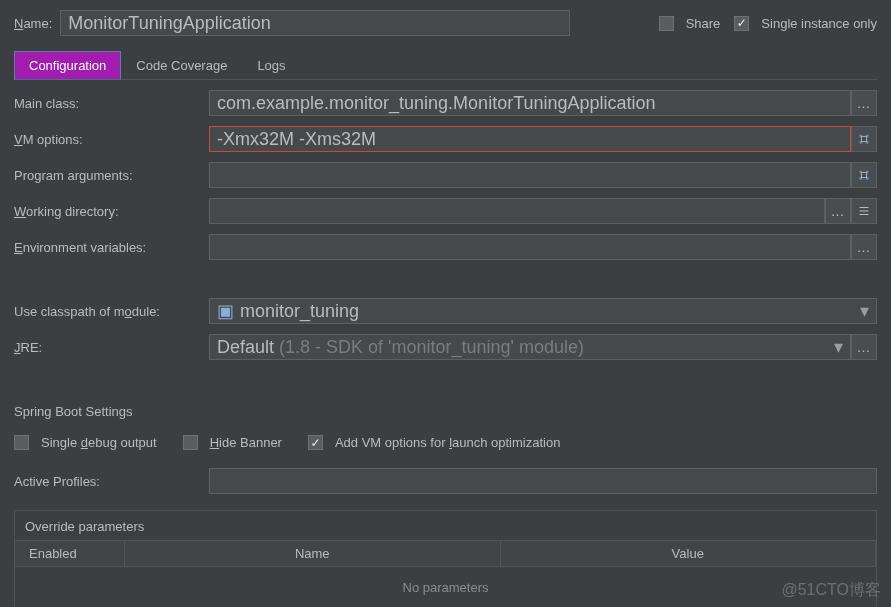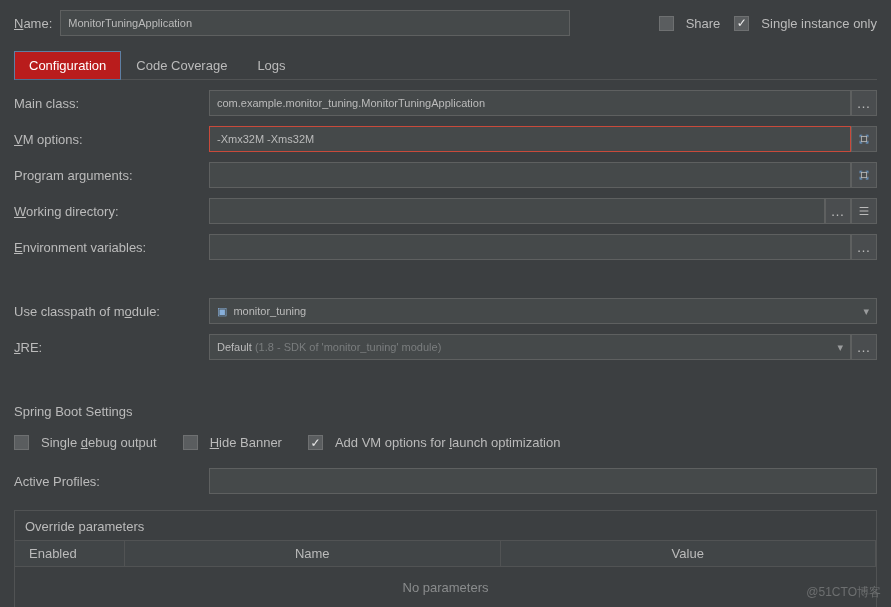--- a/index.html
+++ b/index.html
@@ -25,21 +25,21 @@
       gap: 14px;
       align-items: center;
     }
     .label { color: #bbbbbb; }
     .u { text-decoration: underline; text-decoration-thickness: 1px; }
     input[type="text"], .text-input, .select-input {
       background: #45494a;
       border: 1px solid #5e6060;
       color: #bbbbbb;
       padding: 4px 7px;
-      font-size: 11px;
+      font-size: 18px;
       height: 26px;
     }
     .name-input { width: 510px; }
     .checkbox {
       display: inline-flex;
       align-items: center;
       gap: 12px;
       cursor: pointer;
     }
     .checkbox .box {
@@ -61,21 +61,21 @@
     .tab {
       padding: 6px 14px;
       color: #bbbbbb;
       cursor: pointer;
       border: 1px solid transparent;
       border-bottom: none;
       position: relative;
       top: 1px;
     }
     .tab.active {
-      background: #b91c1c;
+      background: #a21caf;
       color: #ffffff;
       border: 1px solid #5e7fa3;
       border-bottom: 1px solid #4e6e91;
     }
     .form-grid {
       display: grid;
       grid-template-columns: 195px 1fr;
       row-gap: 10px;
       align-items: center;
       margin-top: 9px;
@@ -169,21 +169,21 @@
       cursor: pointer;
       font-size: 15px;
     }
     .plus { color: #7fb34f; }
     .dots { color: #9a9c9d; letter-spacing: 1px; }
     .watermark {
       position: fixed;
       right: 10px;
       bottom: 6px;
       color: #6d6f70;
-      font-size: 12px;
+      font-size: 16px;
     }
     .expand-icon svg { width: 14px; height: 14px; }
     .more-dots { font-size: 14px; letter-spacing: 1px; }
     .lines-icon svg { width: 14px; height: 14px; }
   </style>
 </head>
 <body>
 
 <div class="container">
   <div class="top-row">

